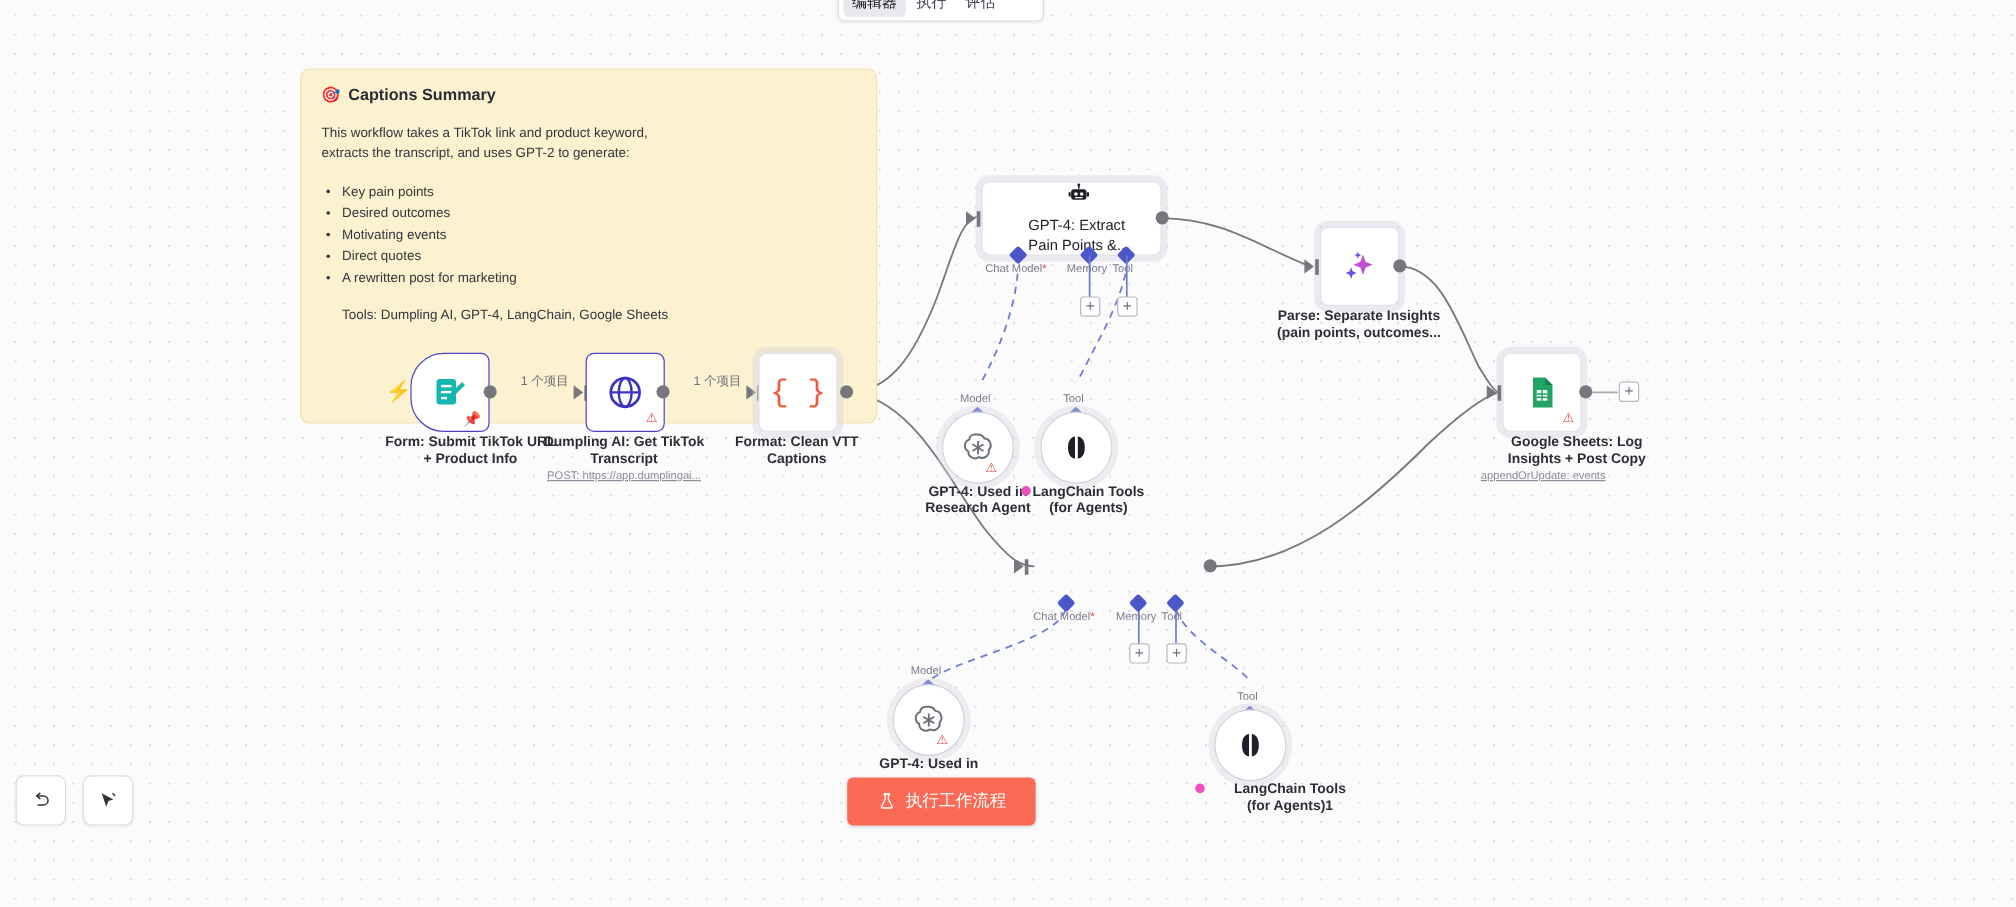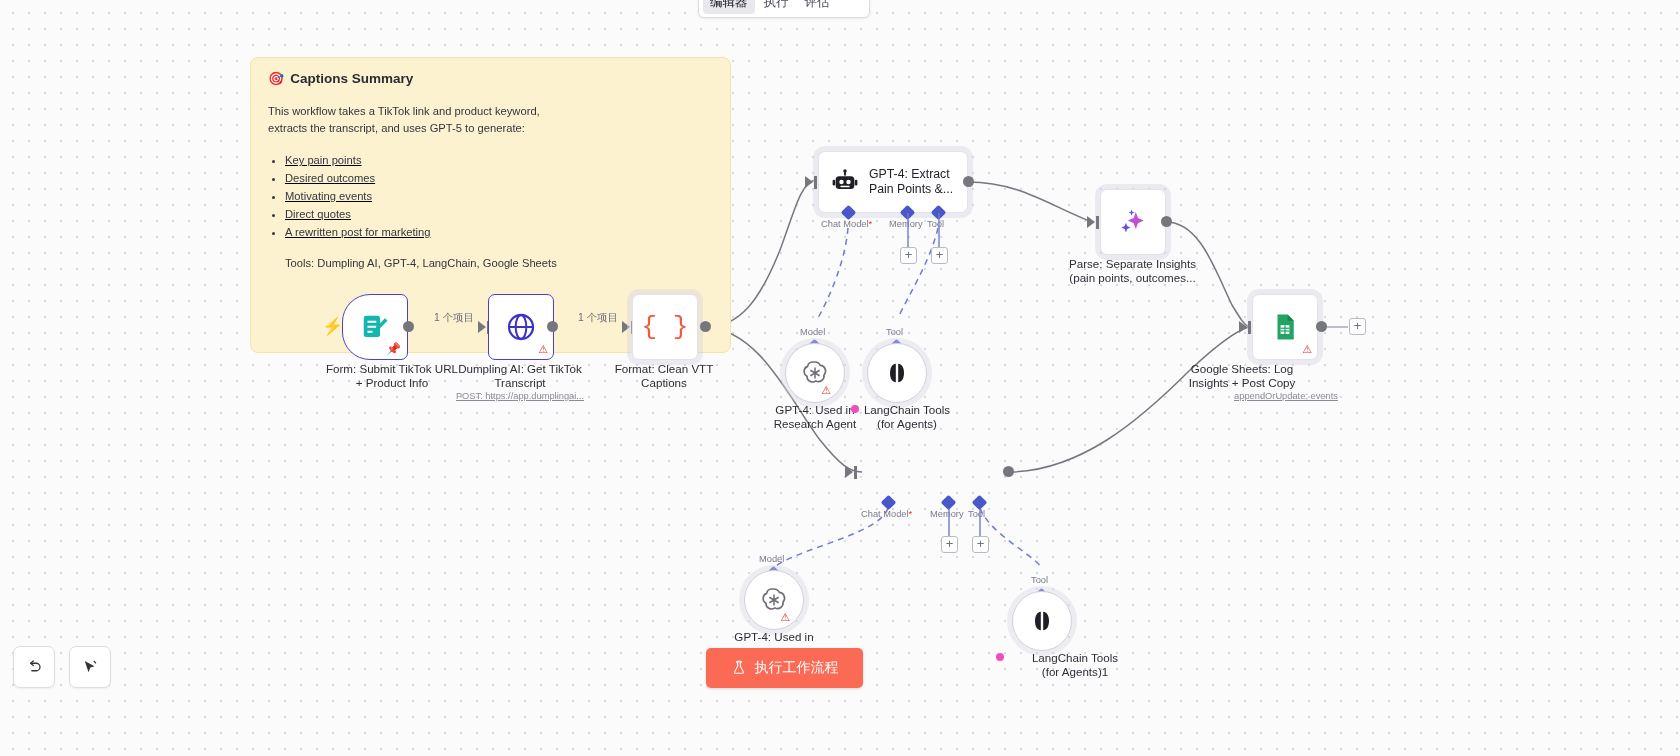--- a/index.html
+++ b/index.html
@@ -48,21 +48,21 @@
     padding: 13px 17px;
   }
   #sticky h3 {
     font-size: 13.5px; font-weight: bold; color: #2b2b33;
     display: flex; align-items: center; gap: 6px;
     margin-bottom: 17px;
   }
   #sticky p, #sticky li {
     font-size: 11.2px; color: #34343d; line-height: 1.52;
   }
-  #sticky ul { margin: 15px 0 0 17px; text-decoration: underline; }
+  #sticky ul { margin: 15px 0 0 17px; }
   #sticky li { margin-bottom: 1px; }
   .sticky-tail { margin: 14px 0 0 17px; }
   .sticky-tools { margin: 14px 0 0 17px; }
   .note-emoji { font-size: 13px; }
 
   
   .node {
     position: absolute;
     background: #fff;
     border: 1.6px solid #4b41c9;
@@ -78,21 +78,21 @@
     width: 150px; height: 62px;
     justify-content: flex-start;
     padding-left: 12px; gap: 10px;
   }
   .node-title {
     font-size: 12.3px; color: #22222a; line-height: 1.25; font-weight: 500;
   }
   .caption {
     position: absolute;
     text-align: center;
-    font-size: 11.6px; font-weight: normal; color: #2d2d36;
+    font-size: 11.6px; font-weight: bold; color: #2d2d36;
     line-height: 1.22;
     white-space: pre-line;
   }
   .subcaption {
     position: absolute; text-align: center;
     font-size: 9.3px; color: #8b8b99;
     white-space: nowrap;
     text-decoration: underline;
   }
   .warn {
@@ -212,21 +212,21 @@
 
     <line x1="1318" y1="327" x2="1348" y2="327" stroke="#a9a9b6" stroke-width="1.5"></line>
   </svg>
 
   <div id="sticky">
     <h3>
       <span class="note-emoji">🎯</span>
       <span>Captions Summary</span>
     </h3>
     <p style="white-space:pre-line">This workflow takes a TikTok link and product keyword,
-extracts the transcript, and uses GPT-5 to generate:</p>
+extracts the transcript, and uses GPT-2 to generate:</p>
     <ul>
       <li>Key pain points</li>
       <li>Desired outcomes</li>
       <li>Motivating events</li>
       <li>Direct quotes</li>
       <li>A rewritten post for marketing</li>
     </ul>
     <p class="sticky-tools">Tools: Dumpling AI, GPT-4, LangChain, Google Sheets</p>
   </div>
 
@@ -265,21 +265,21 @@
 Transcript</div>
   <div class="subcaption" style="left:440px; top:391px; width:160px;">POST: https://app.dumplingai...</div>
 
   <div class="node sq halo" style="left:632px; top:294px; border-color:#e2e2ea;">
     <span style="font-size:26px; color:#f05a3c; font-family:'Liberation Mono',monospace;">{ }</span>
   </div>
   <div class="port" style="left:700px; top:321px;"></div>
   <div class="caption" style="left:584px; top:362px; width:160px;">Format: Clean VTT
 Captions</div>
 
-  <div class="node wide halo" style="left:818px; top:151px; border-color:#e2e2ea;">
+  <div class="node wide halo" style="left:818px; top:151px; border-color:#e2e2ea;flex-direction:column;">
     <svg width="28" height="28" viewBox="0 0 24 24">
       <rect x="4" y="7" width="16" height="11" rx="3" fill="#1f1f27"></rect>
       <circle cx="9" cy="12" r="1.9" fill="#fff"></circle>
       <circle cx="15" cy="12" r="1.9" fill="#fff"></circle>
       <rect x="8" y="15.2" width="8" height="1.3" rx=".6" fill="#fff"></rect>
       <rect x="11.2" y="3" width="1.6" height="3.5" fill="#1f1f27"></rect>
       <circle cx="12" cy="2.6" r="1.5" fill="#1f1f27"></circle>
       <rect x="1.4" y="10" width="2.2" height="5" rx="1.1" fill="#1f1f27"></rect>
       <rect x="20.4" y="10" width="2.2" height="5" rx="1.1" fill="#1f1f27"></rect>
     </svg>
@@ -328,21 +328,21 @@
       <line x1="8.5" y1="13" x2="15.5" y2="13" stroke="#21a464" stroke-width="1"></line>
       <line x1="8.5" y1="15.2" x2="15.5" y2="15.2" stroke="#21a464" stroke-width="1"></line>
       <line x1="12" y1="10.5" x2="12" y2="17.5" stroke="#21a464" stroke-width="1"></line>
     </svg>
     <span class="warn">⚠</span>
   </div>
   <div class="arrowbar" style="left:1248px; top:321px;"></div>
   <div class="arrow" style="left:1239px; top:321px;"></div>
   <div class="port" style="left:1316px; top:321px;"></div>
   <div class="plusbtn" style="left:1349px; top:318px;">+</div>
-  <div class="caption" style="left:1152px; top:362px; width:180px;">Google Sheets: Log
+  <div class="caption" style="left:1224px; top:362px; width:180px;">Google Sheets: Log
 Insights + Post Copy</div>
   <div class="subcaption" style="left:1196px; top:391px; width:180px;">appendOrUpdate: events</div>
 
   <div class="arrowbar" style="left:854px; top:466px;"></div>
   <div class="arrow" style="left:845px; top:466px;"></div>
   <div class="port" style="left:1003px; top:466px;"></div>
   <div class="diamond" style="left:883px; top:497px;"></div>
   <div class="portlabel" style="left:861px; top:509px;">
     <span>Chat Model</span><span class="req">*</span>
   </div>

